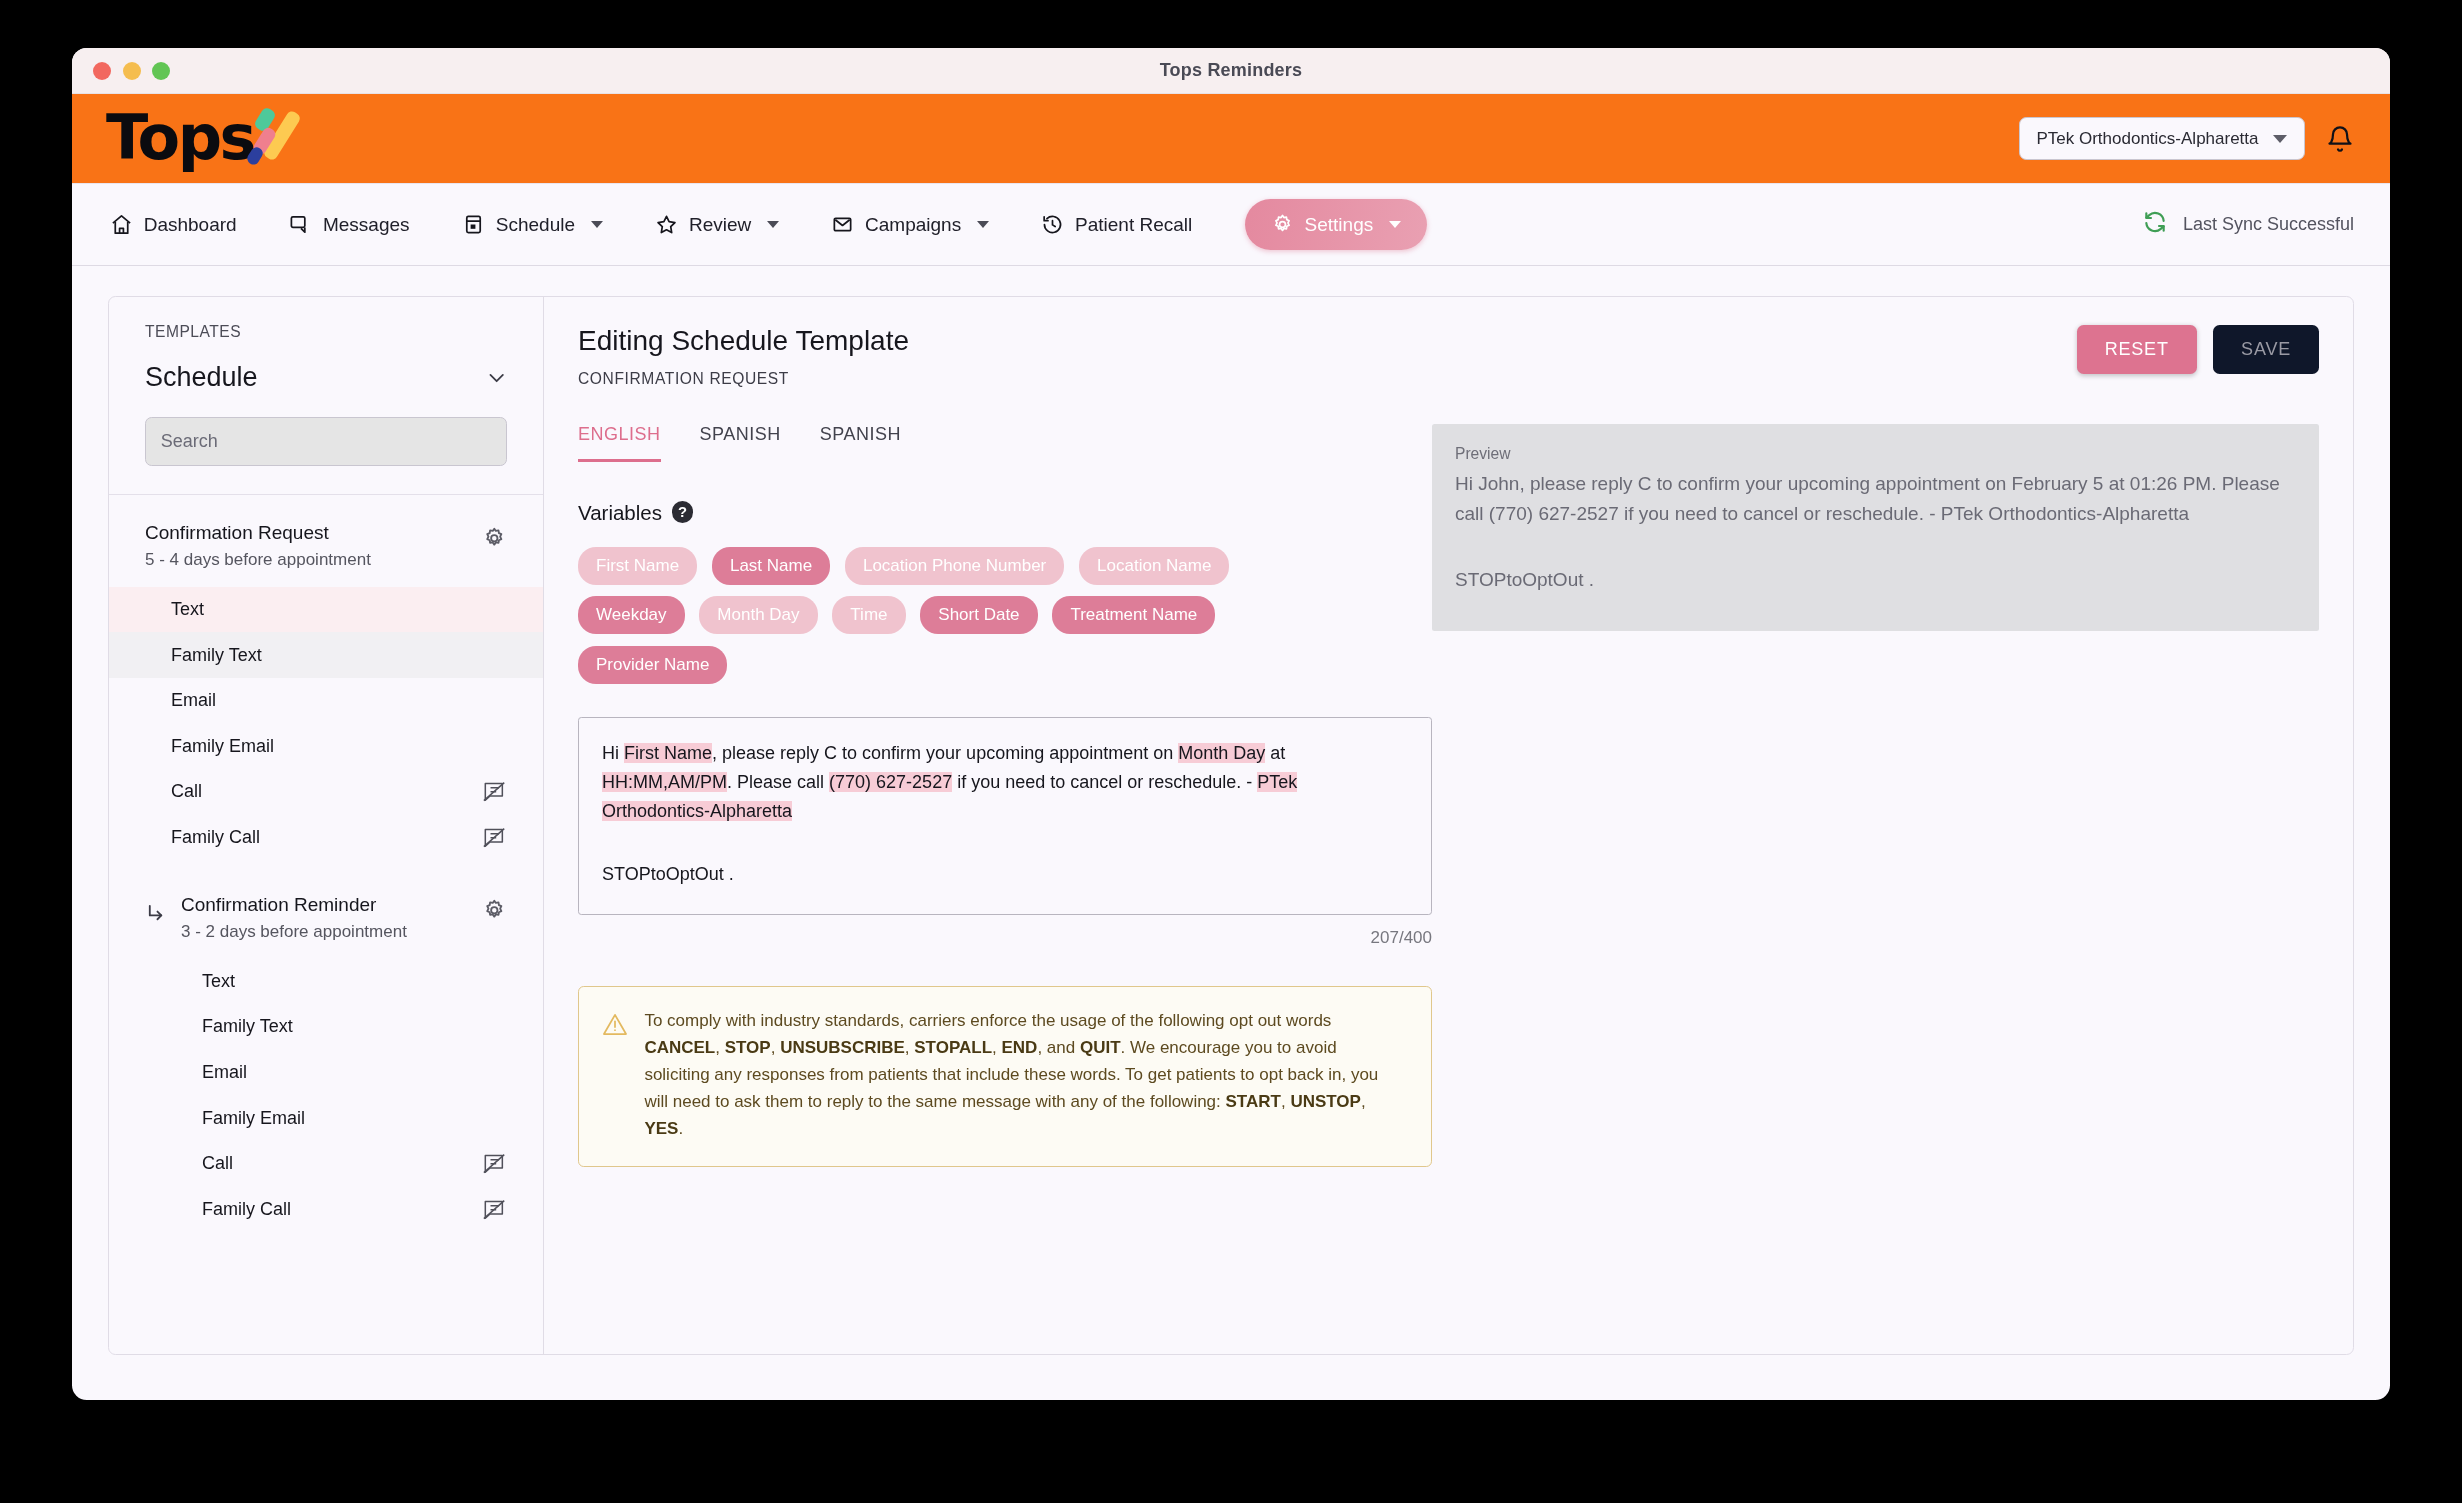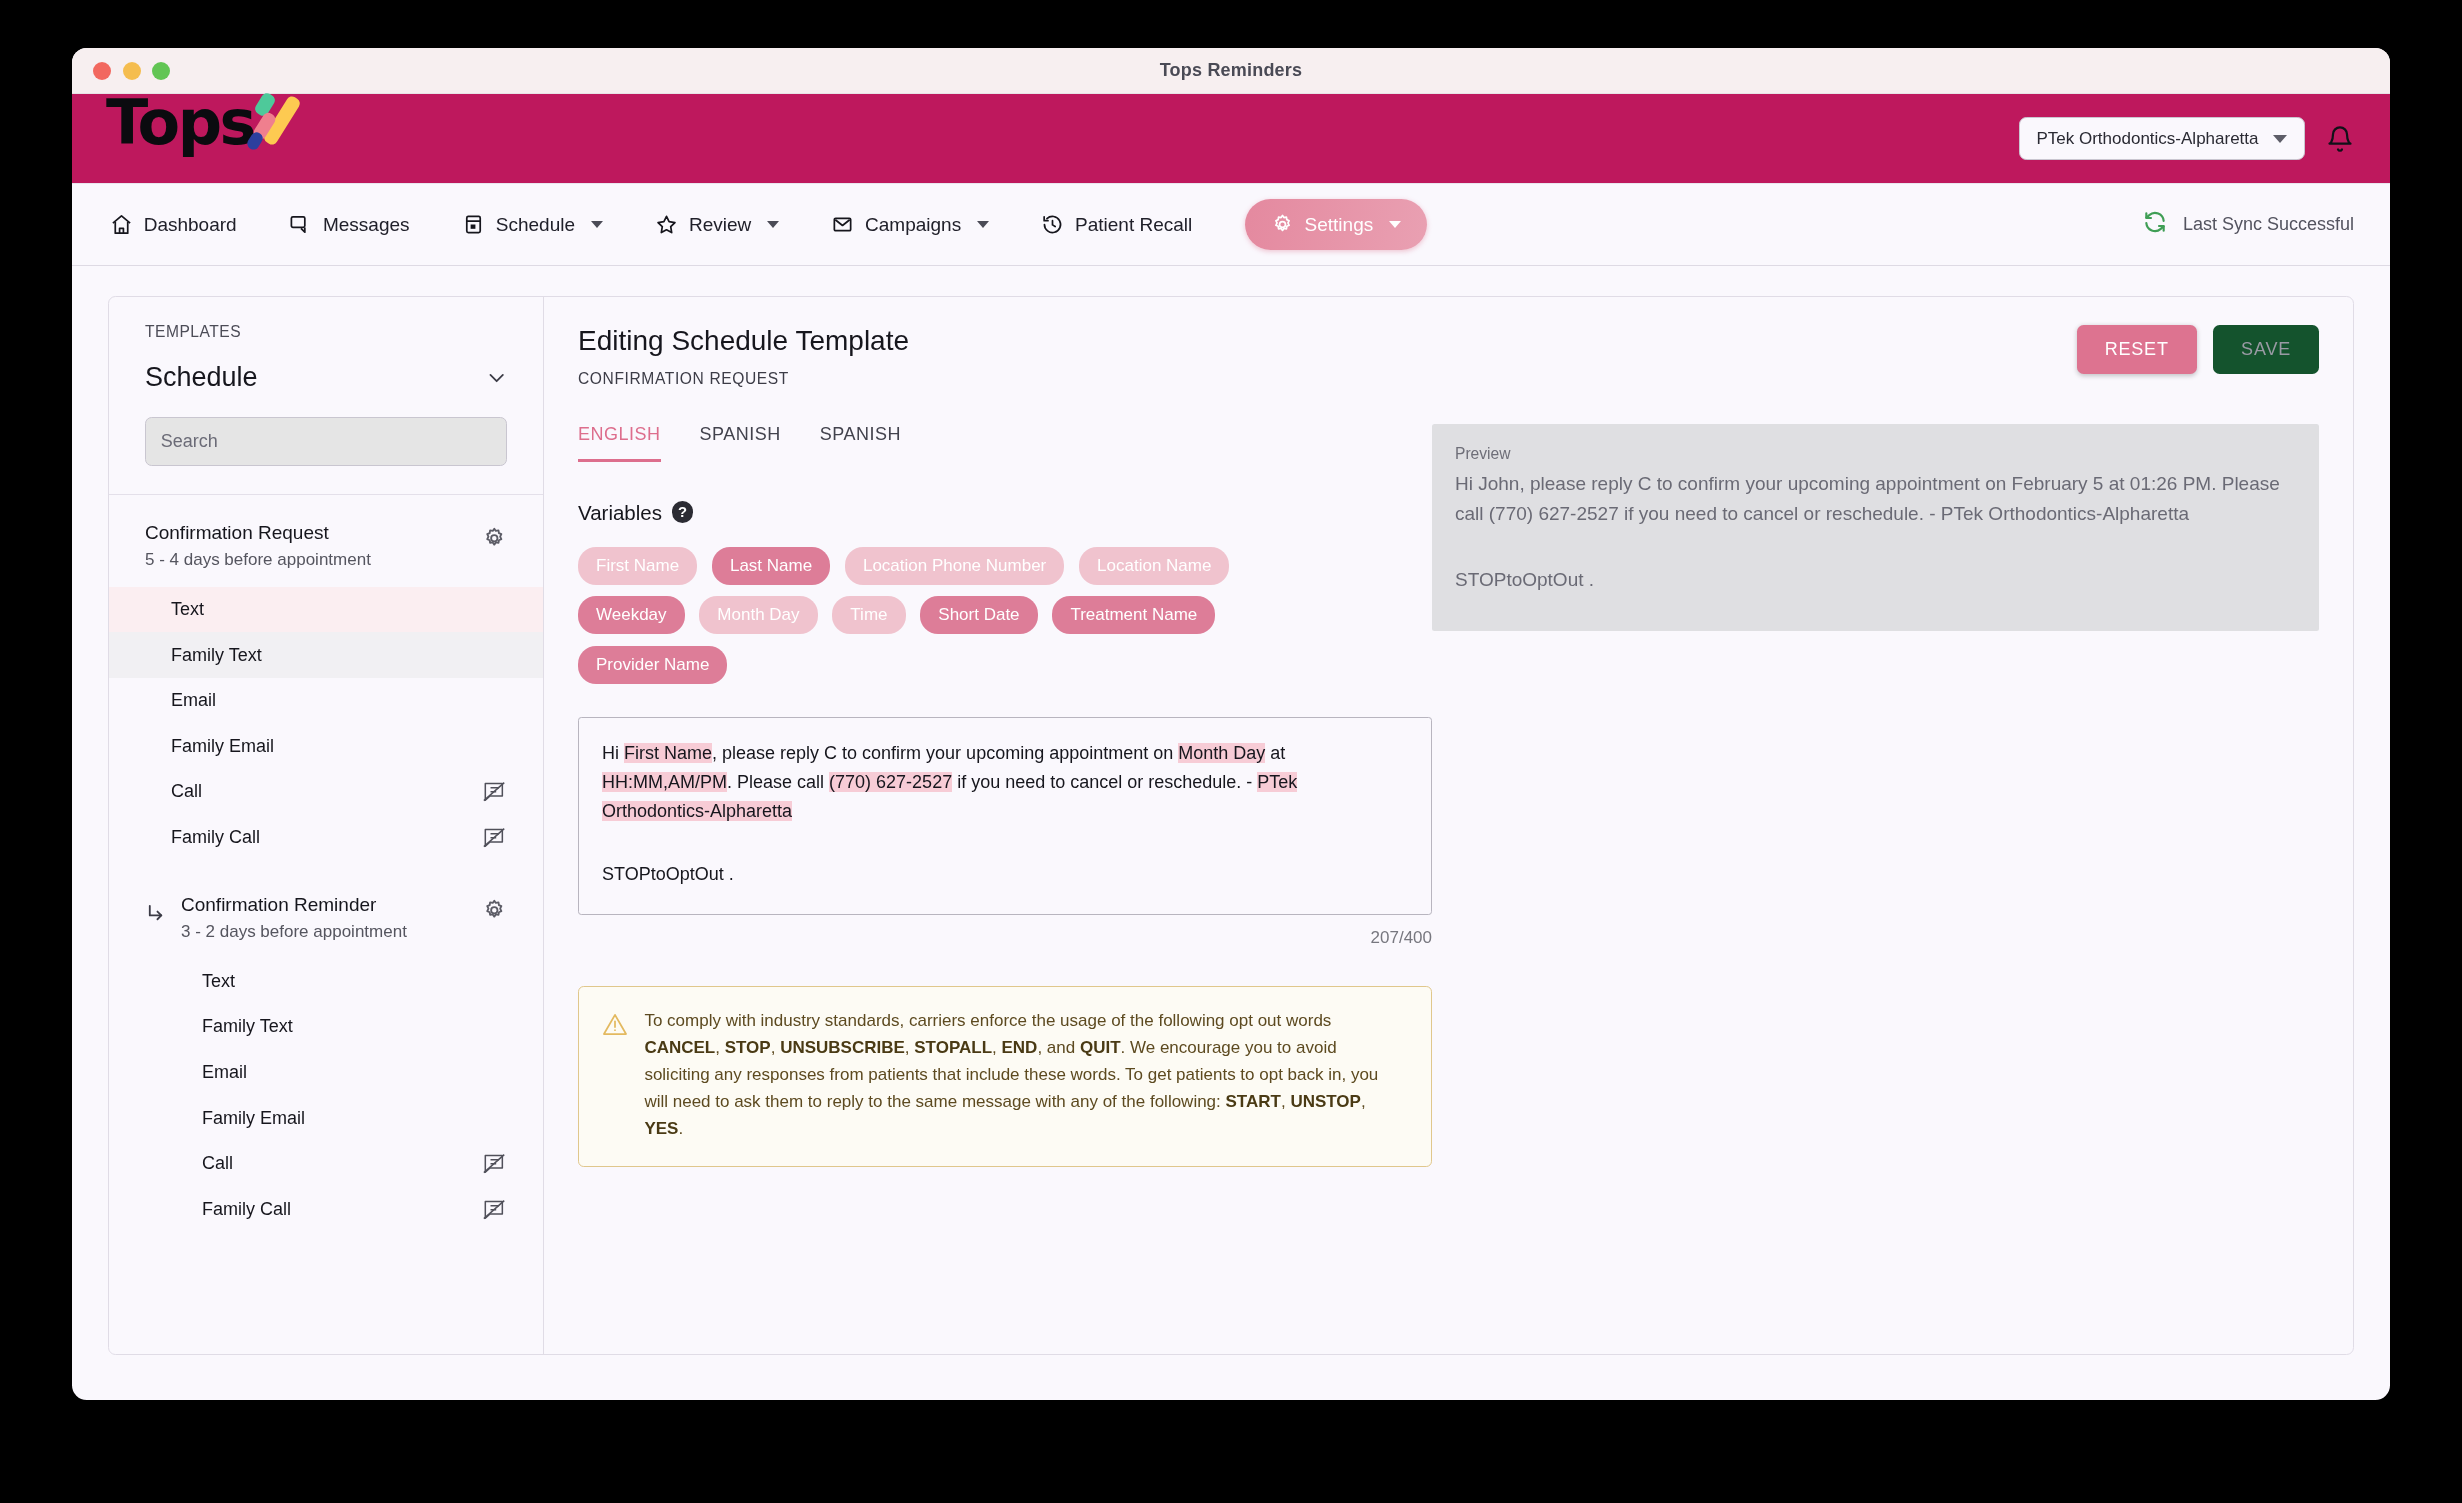--- a/index.html
+++ b/index.html
@@ -34,22 +34,22 @@
   .dot.green { background: #62c554; }
   .win-title {
     position: absolute; left: 0; right: 0; text-align: center;
     font-size: 18px; font-weight: bold; color: #4a4a55;
     letter-spacing: 0.2px;
   }
 
   
   .brandbar {
     height: 90px;
-    background: #be185d;
-    display: flex; 
+    background: #f97316;
+    display: flex; align-items: center;
     padding: 0 36px 0 34px;
     border-bottom: 0.8px solid #e9e5ee;
   }
   .logo-wrap { display: flex; align-items: flex-start; position: relative; }
   .logo-text {
     font-size: 62px; font-weight: 700; color: #0b0b0f;
     letter-spacing: -2.5px; line-height: .95;
     font-family: "DejaVu Sans", sans-serif;
   }
   .logo-mark { position: relative; width: 49px; height: 57px; margin-left: -3.3px; margin-top: 1.6px; }
@@ -172,21 +172,21 @@
   .page-title { font-size: 28px; color: #16161d; }
   .page-sub { font-size: 15.6px; color: #3c3c47; letter-spacing: 0.6px; margin-top: 13px; }
   .head-btns { margin-left: auto; display: flex; gap: 16.4px; }
   .btn {
     border: none; border-radius: 6.6px;
     font-size: 18px; letter-spacing: 0.8px;
     padding: 14px 28px; cursor: pointer;
     font-family: "Liberation Sans", sans-serif;
   }
   .btn-reset { background: #dd7390; color: #ffffff; box-shadow: 0 1.6px 4.9px rgba(0,0,0,.22); }
-  .btn-save { background: #14532d; color: #9a9aa4; }
+  .btn-save { background: #0f172a; color: #9a9aa4; }
 
   .cols { display: flex; margin-top: 36px; }
   .col-left { width: 854px; flex: 0 0 854px; }
   .col-right { flex: 1; }
 
   .tabs { display: flex; gap: 0; border-bottom: 0; }
   .tab {
     font-size: 18px; color: #42424d; letter-spacing: 0.5px;
     padding: 0 0 14.8px 0; margin-right: 39px;
     border-bottom: 3.3px solid transparent;

